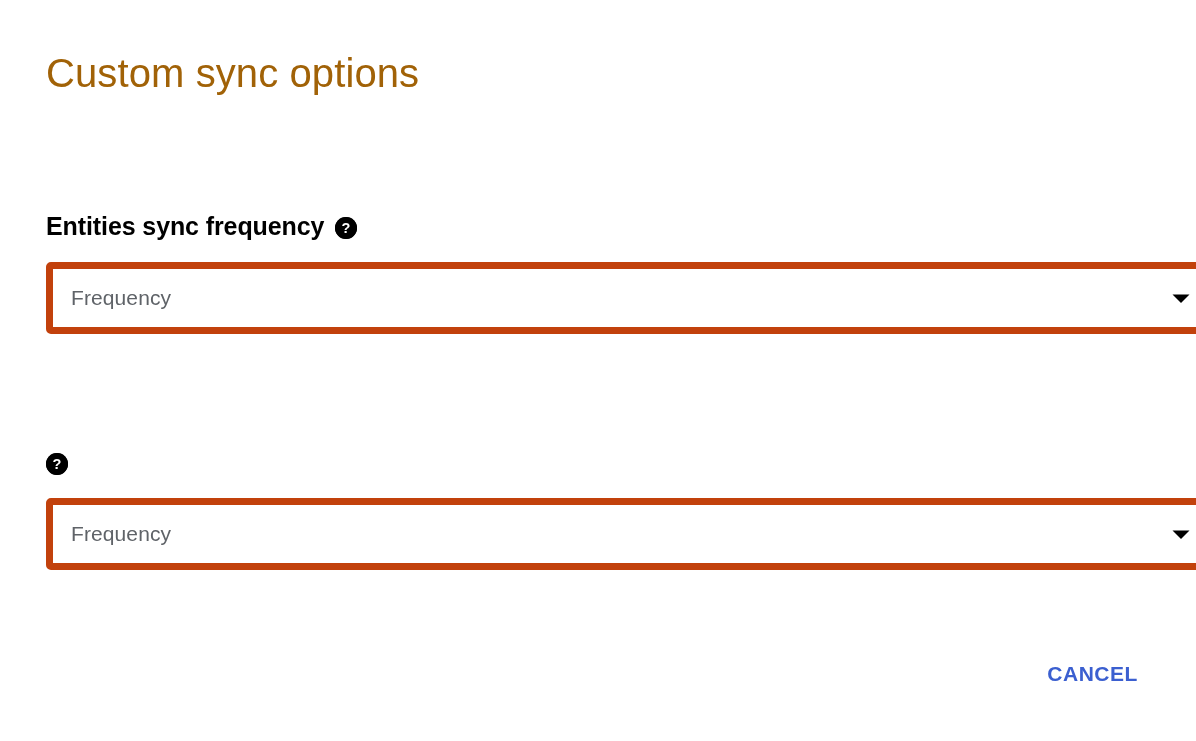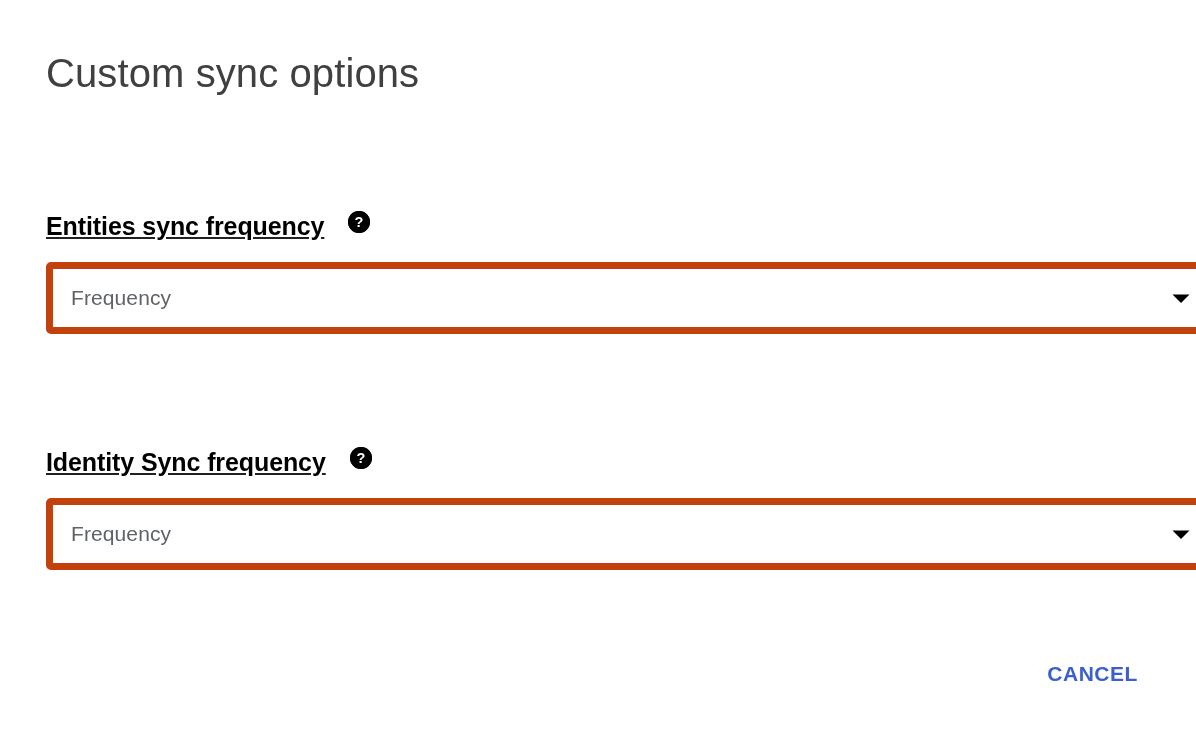--- a/index.html
+++ b/index.html
@@ -27,37 +27,37 @@
   }
 
   .dialog-title {
     position: absolute;
     left: 46px;
     top: 49px;
     font-size: 40px;
     font-weight: 400;
     line-height: 48px;
     letter-spacing: 0.1px;
-    color: #404040;
+    color: #a16207;
     white-space: nowrap;
   }
 
   .field-group {
     position: absolute;
     left: 46px;
     width: 1024px;
   }
   .field-group.group-1 { top: 209px; }
   .field-group.group-2 { top: 445px; }
 
   .field-label-row {
     display: flex;
-    gap: 24px;
+    align-items: center;
+    gap: 11px;
     height: 34px;
-    text-decoration: underline;
   }
 
   .field-label {
     font-size: 25px;
     font-weight: 700;
     line-height: 34px;
     letter-spacing: -0.1px;
     color: #000000;
     white-space: nowrap;
   }
@@ -164,21 +164,20 @@
       <span class="select-caret">
         <svg width="20" height="20" viewBox="0 0 20 20" aria-hidden="true">
           <polygon points="1.5,6.5 18.5,6.5 10,15" fill="#000000"></polygon>
         </svg>
       </span>
     </div>
   </div>
 
   <div class="field-group group-2">
     <div class="field-label-row">
-      <span class="field-label">Identity Sync frequency</span>
       <span class="help-icon">
         <svg width="22" height="22" viewBox="0 0 22 22" aria-hidden="true">
           <circle cx="11" cy="11" r="11" fill="#000000"></circle>
           <text x="11" y="16.2" text-anchor="middle" font-family="Liberation Sans, sans-serif" font-size="14.5" font-weight="700" fill="#ffffff">?</text>
         </svg>
       </span>
     </div>
     <div class="select-control">
       <span class="select-value">Frequency</span>
       <span class="select-caret">

